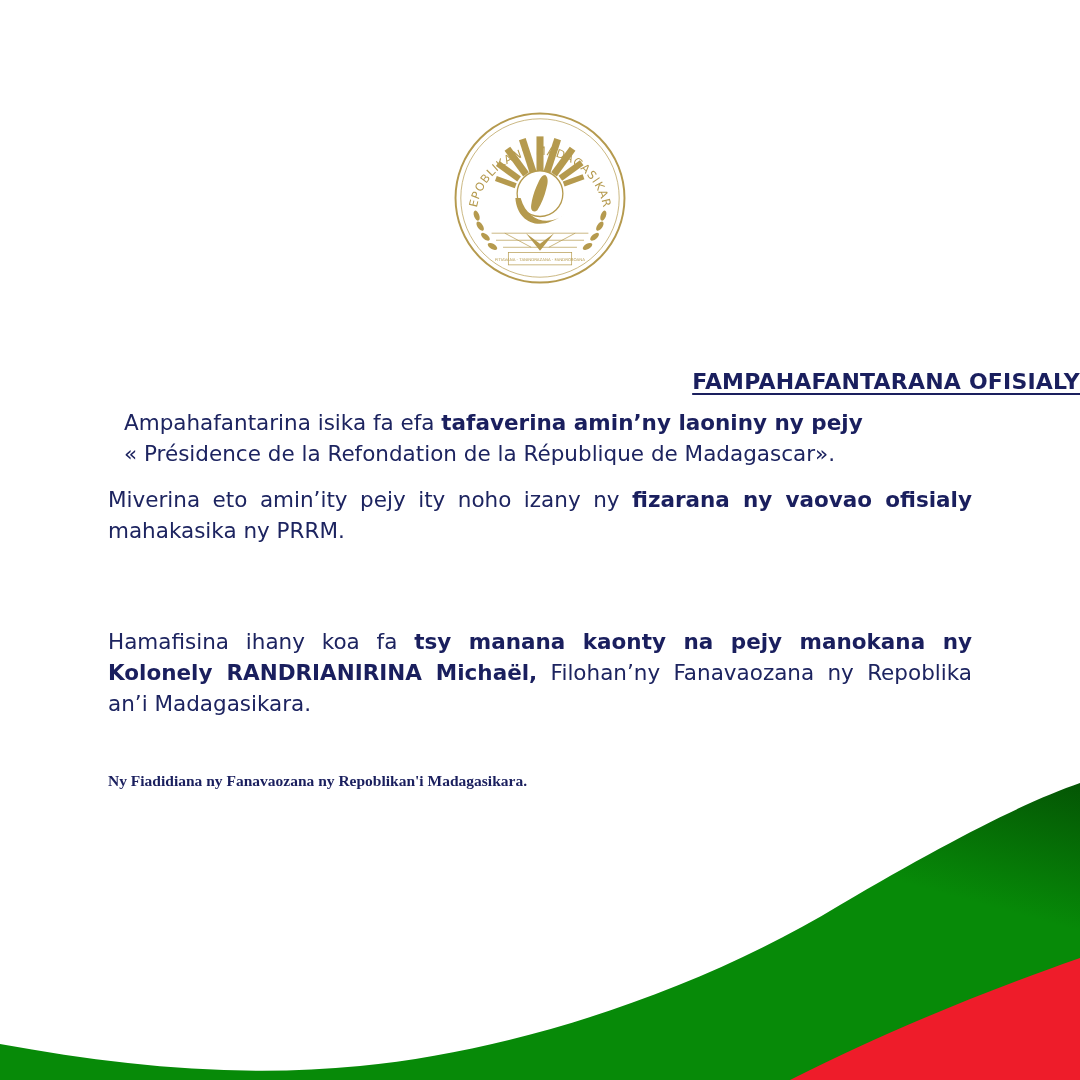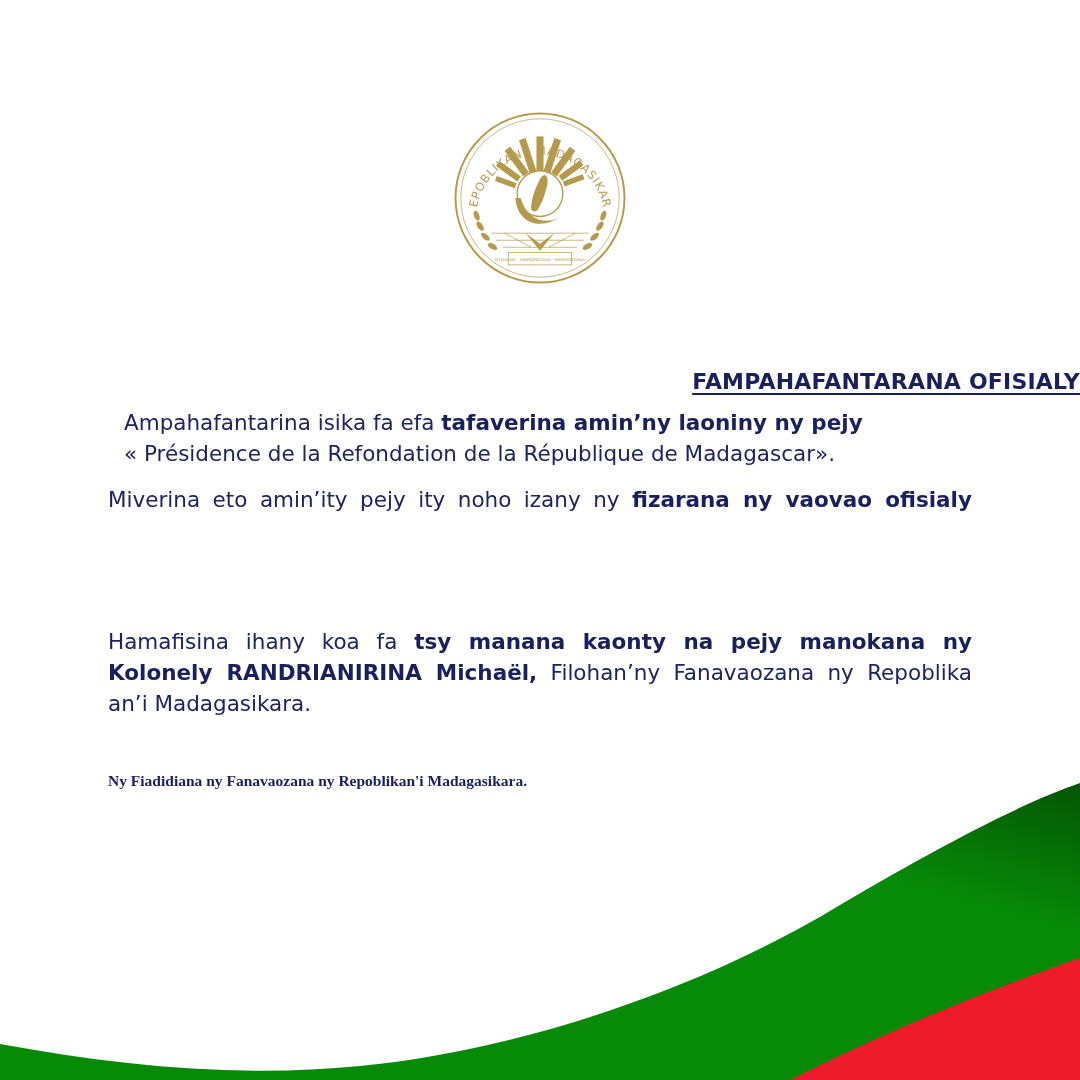--- a/index.html
+++ b/index.html
@@ -106,19 +106,20 @@
   <span>FAMPAHAFANTARANA OFISIALY</span>
 </div>
 
 <div class="para p1">
   <span>Ampahafantarina isika fa efa </span><b>tafaverina amin’ny laoniny ny pejy</b><br>
   <span>« Présidence de la Refondation de la République de Madagascar».</span>
 </div>
 
 <div class="para p2">
   <span class="just-line"><span>Miverina eto amin’ity pejy ity noho izany ny </span><b>fizarana ny vaovao ofisialy</b></span>
+  <span>mahakasika ny PRRM.</span>
 </div>
 
 <div class="para p3">
   <span>Hamafisina ihany koa fa </span><b>tsy manana kaonty na pejy manokana  ny Kolonely RANDRIANIRINA Michaël,</b><span> Filohan’ny Fanavaozana ny Repoblika an’i Madagasikara.</span>
 </div>
 
 <div class="signature">Ny Fiadidiana ny Fanavaozana ny Repoblikan'i Madagasikara.</div>
 
 </body></html>

